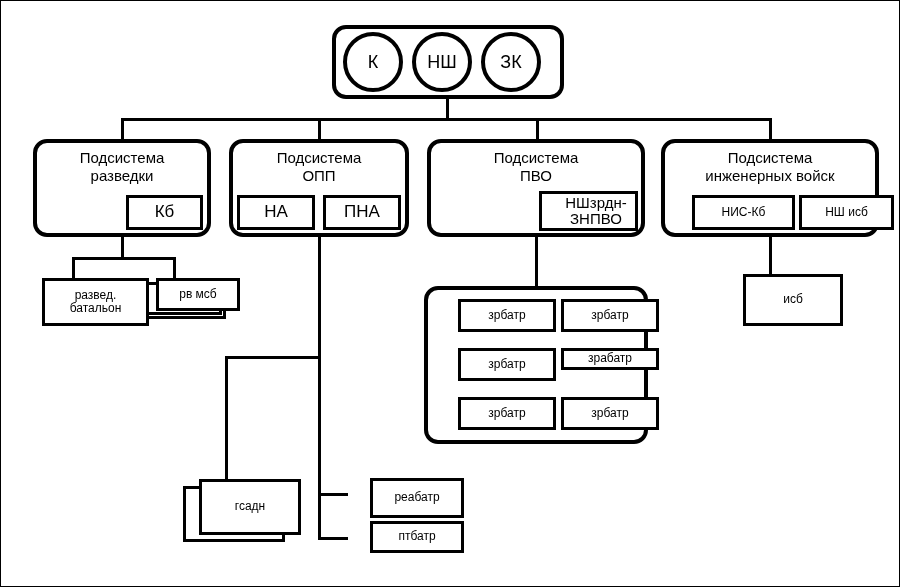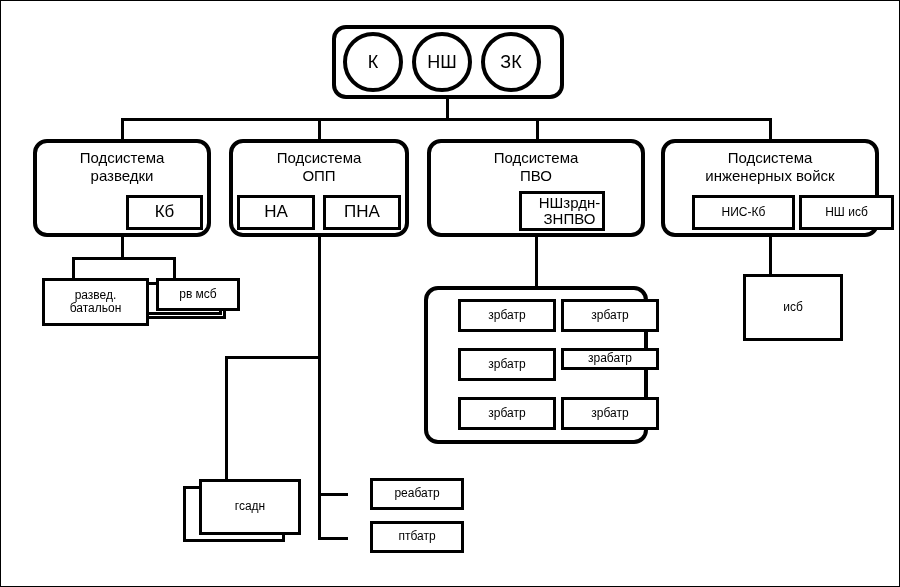--- a/index.html
+++ b/index.html
@@ -133,21 +133,21 @@
     <div class="group-title fs15" style="top:6px;">Подсистема
 ОПП</div>
   </div>
   <div class="slot fs17" style="left:236px; top:194px; width:78px; height:35px;">НА</div>
   <div class="slot fs17" style="left:322px; top:194px; width:78px; height:35px;">ПНА</div>
 
   <div class="group-box" style="left:426px; top:138px; width:218px; height:98px;">
     <div class="group-title fs15" style="top:6px;">Подсистема
 ПВО</div>
   </div>
-  <div class="slot fs15" style="left:518px; top:190px; width:86px; height:40px; white-space:pre-line;padding-left:15px;">НШзрдн-
+  <div class="slot fs15" style="left:538px; top:190px; width:99px; height:40px; white-space:pre-line;padding-left:15px;">НШзрдн-
 ЗНПВО</div>
 
   <div class="group-box" style="left:660px; top:138px; width:218px; height:98px;">
     <div class="group-title fs15" style="top:6px;">Подсистема
 инженерных войск</div>
   </div>
   <div class="slot fs16" style="left:668px; top:194px; width:103px; height:35px;">НИС-Кб</div>
   <div class="slot fs16" style="left:775px; top:194px; width:95px; height:35px;">НШ исб</div>
 
   <div class="line-v" style="left:120px; top:236px; height:22px;"></div>
@@ -167,30 +167,30 @@
   <div class="line-h" style="left:224px; top:355px; width:96px;"></div>
   <div class="line-v" style="left:224px; top:355px; height:124px;"></div>
 
   <div class="line-h" style="left:317px; top:492px; width:30px;"></div>
 
   <div class="line-h" style="left:317px; top:536px; width:30px;"></div>
 
   <div class="stack-shadow" style="left:182px; top:485px; width:102px; height:56px;"></div>
   <div class="node fs16 stack-front" style="left:175px; top:478px; width:102px; height:56px;">гсадн</div>
 
-  <div class="node fs16" style="left:346px; top:477px; width:94px; height:32px;">реабатр</div>
+  <div class="node fs16" style="left:346px; top:477px; width:94px; height:40px;">реабатр</div>
 
   <div class="node fs16" style="left:346px; top:520px; width:94px; height:32px;">птбатр</div>
 
   <div class="line-v" style="left:534px; top:236px; height:50px;"></div>
 
   <div class="group-box" style="left:423px; top:285px; width:224px; height:158px;"></div>
   <div class="slot fs16" style="left:434px; top:298px; width:98px; height:33px;">зрбатр</div>
   <div class="slot fs16" style="left:537px; top:298px; width:98px; height:33px;">зрбатр</div>
   <div class="slot fs16" style="left:434px; top:347px; width:98px; height:33px;">зрбатр</div>
   <div class="slot fs16" style="left:537px; top:347px; width:98px; height:22px;">зрабатр</div>
   <div class="slot fs16" style="left:434px; top:396px; width:98px; height:33px;">зрбатр</div>
   <div class="slot fs16" style="left:537px; top:396px; width:98px; height:33px;">зрбатр</div>
 
   <div class="line-v" style="left:768px; top:236px; height:38px;"></div>
-  <div class="node fs16" style="left:719px; top:273px; width:100px; height:67px;">исб</div>
+  <div class="node fs16" style="left:719px; top:273px; width:100px; height:52px;">исб</div>
 
 </div>
 
 </body></html>

